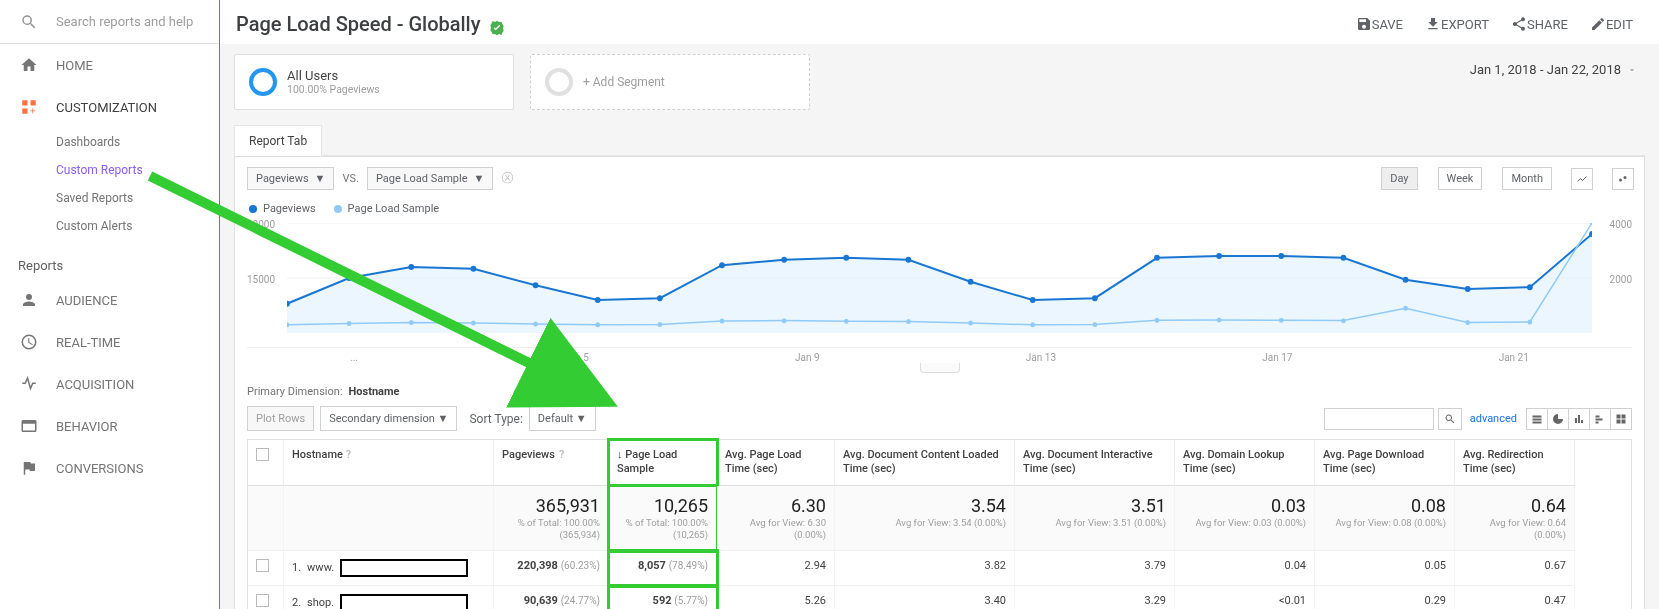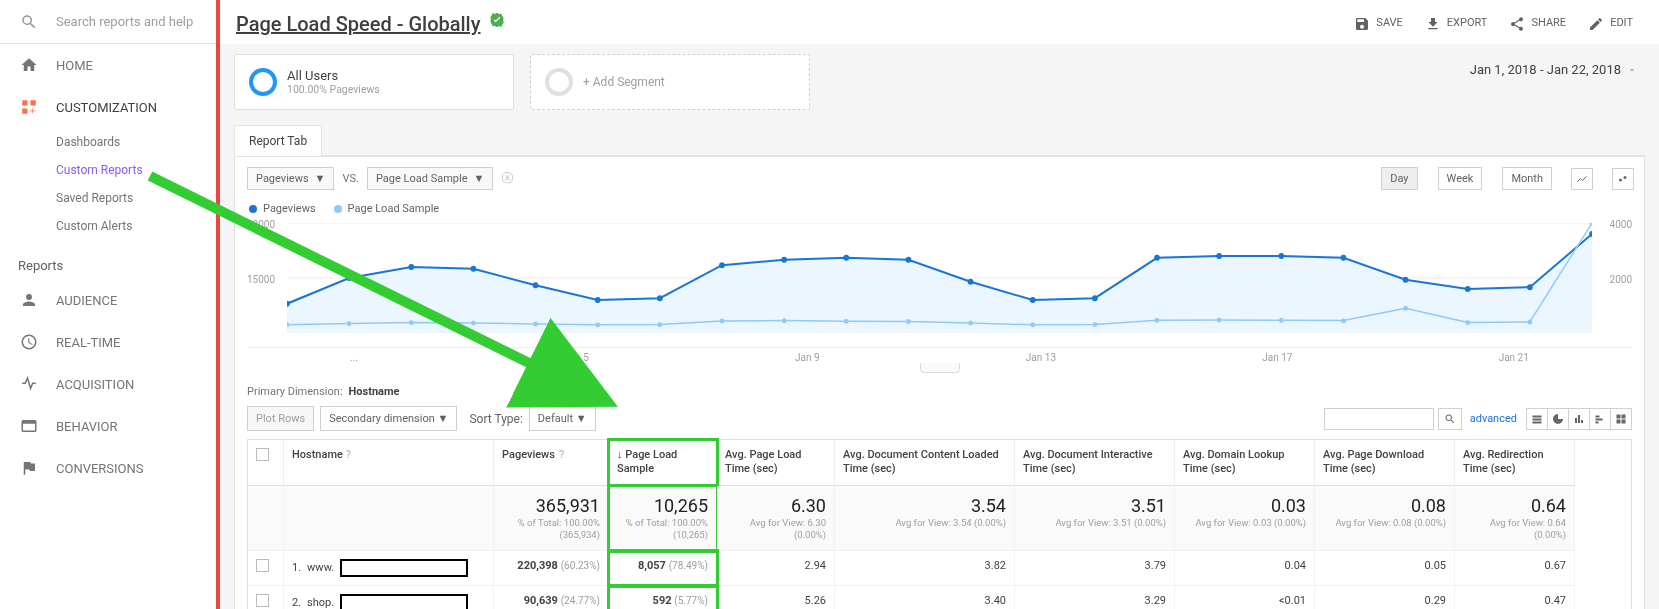--- a/index.html
+++ b/index.html
@@ -1,37 +1,37 @@
 <!DOCTYPE html>
 <html><head>
 <meta charset="utf-8">
 <style>
 * { box-sizing: border-box; margin: 0; padding: 0; }
 body { font-family: Roboto, Arial, sans-serif; font-size: 12px; color: #5f6368; background: #fff; width: 1659px; height: 609px; overflow: hidden; position: relative; }
 
 
-.sidebar { position: absolute; left: 0; top: 0; width: 220px; height: 100%; background: #fff; border-right: 4px solid #ef4444; }
+.sidebar { position: absolute; left: 0; top: 0; width: 220px; height: 100%; background: #fff; border-right: 1px solid #ef4444; }
 .search-row { display: flex; align-items: center; padding: 12px 16px 12px 20px; border-bottom: 1px solid #e0e0e0; height: 44px;}
 .search-row svg { width: 18px; height: 18px; fill: #949494; margin-right: 18px;}
 .search-row span { color: #9e9e9e; font-size: 13px; }
 .nav-item { display: flex; align-items: center; padding: 12px 16px 12px 20px; cursor: pointer; font-size: 13px; color: #757575; }
 .nav-item svg { width: 18px; height: 18px; fill: #757575; margin-right: 18px; }
 .nav-item.active { color: #404040; }
 .nav-item.active svg { fill: #ff7043; }
 .nav-sub { padding-left: 56px; font-size: 12px; color: #757575; padding-top: 7px; padding-bottom: 7px; cursor: pointer; }
 .nav-sub.active { color: #8b5cf6; }
 .reports-label { padding: 18px 18px 6px; font-size: 13px; color: #616161; }
 
 
 .main { position: absolute; left: 220px; top: 0; right: 0; bottom: 0; background: #f5f5f5; overflow: hidden; }
 .header { display: flex; align-items: center; justify-content: space-between; padding: 10px 18px 6px 16px; background:#fff;}
-.title { font-size: 20px; font-weight: 500; color: #3c4043; display: flex; align-items: flex-start; gap: 8px; text-decoration: underline; }
+.title { font-size: 20px; font-weight: 500; color: #3c4043; display: flex; align-items: flex-end; gap: 8px; }
 .verify-badge { width: 16px; height: 16px; }
 .header-actions { display: flex; gap: 6px; }
-.h-action { display: flex; align-items: flex-start; gap: 6px; font-size: 11px; color: #5f6368; padding: 6px 8px; cursor: pointer; }
+.h-action { display: flex; align-items: flex-end; font-size: 13px; color: #5f6368; padding: 6px 8px; cursor: pointer; }
 .h-action svg { width: 16px; height: 16px; fill: #5f6368; }
 
 
 .content { padding: 0 14px; }
 .segment-row { display: flex; align-items: flex-start; gap: 16px; padding: 10px 0; }
 .segment-card { display: flex; align-items: center; gap: 10px; border: 1px solid #e0e0e0; background: #fff; padding: 10px 14px; border-radius: 2px; width: 280px; height: 56px;}
 .segment-card.dashed { border: 1px dashed #d0d0d0; color: #9e9e9e; }
 .seg-circle { width: 28px; height: 28px; border: 4px solid #2196f3; border-radius: 50%;}
 .seg-circle.gray { border-color: #e0e0e0; }
 .seg-titles .t1 { font-size: 13px; color: #424242;}

